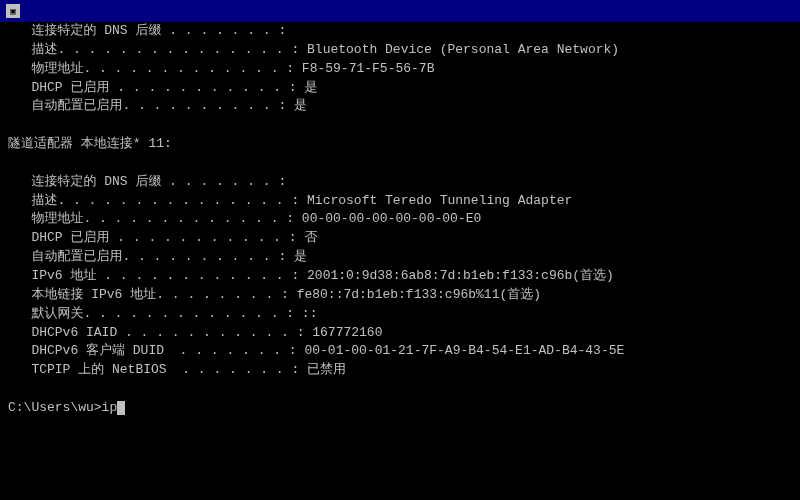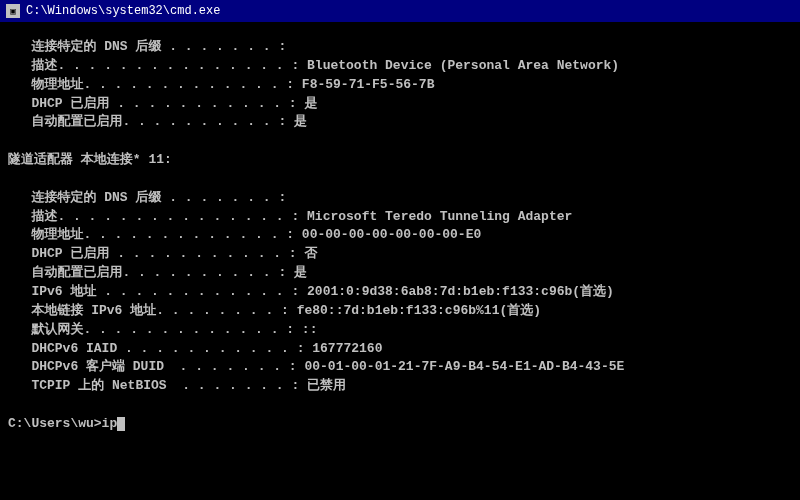--- a/index.html
+++ b/index.html
@@ -32,46 +32,44 @@
       justify-content: center;
       font-size: 9px;
       color: #000;
     }
 
     .terminal {
       background: #000;
       color: #c0c0c0;
       width: 796px;
       height: 478px;
-      padding: 16px 8px;
+      padding: 0 8px;
       overflow: hidden;
       line-height: 1.45;
       white-space: pre;
-      font-weight: bold;
     }
 
     .cursor {
       display: inline-block;
       width: 8px;
       height: 14px;
       background: #c0c0c0;
       vertical-align: text-bottom;
       animation: blink 1s step-end infinite;
     }
 
     @keyframes blink {
       50% { opacity: 0; }
     }
   </style>
 </head>
 <body>
 
 <div class="title-bar">
   <span class="title-bar-icon">▣</span>
-  <span>C:\Windows\system32\cmd.exe</span>
 </div>
 
 <div class="terminal" id="terminal-output">   连接特定的 DNS 后缀 . . . . . . . :
    描述. . . . . . . . . . . . . . . : Bluetooth Device (Personal Area Network)
    物理地址. . . . . . . . . . . . . : F8-59-71-F5-56-7B
    DHCP 已启用 . . . . . . . . . . . : 是
    自动配置已启用. . . . . . . . . . : 是
 
 隧道适配器 本地连接* 11:
 

